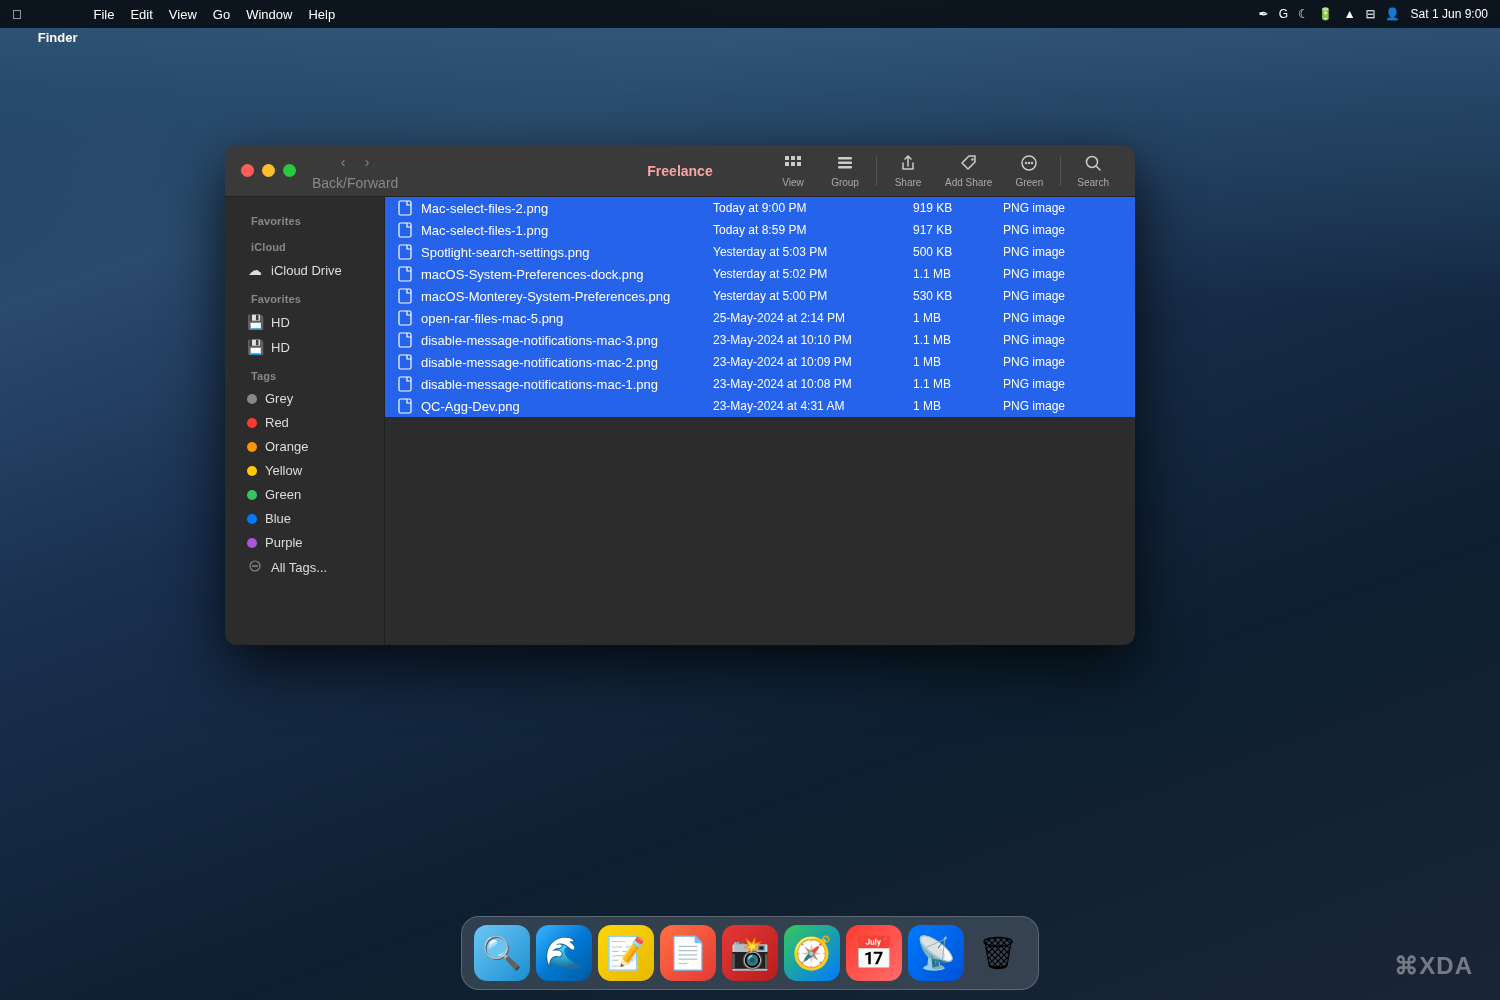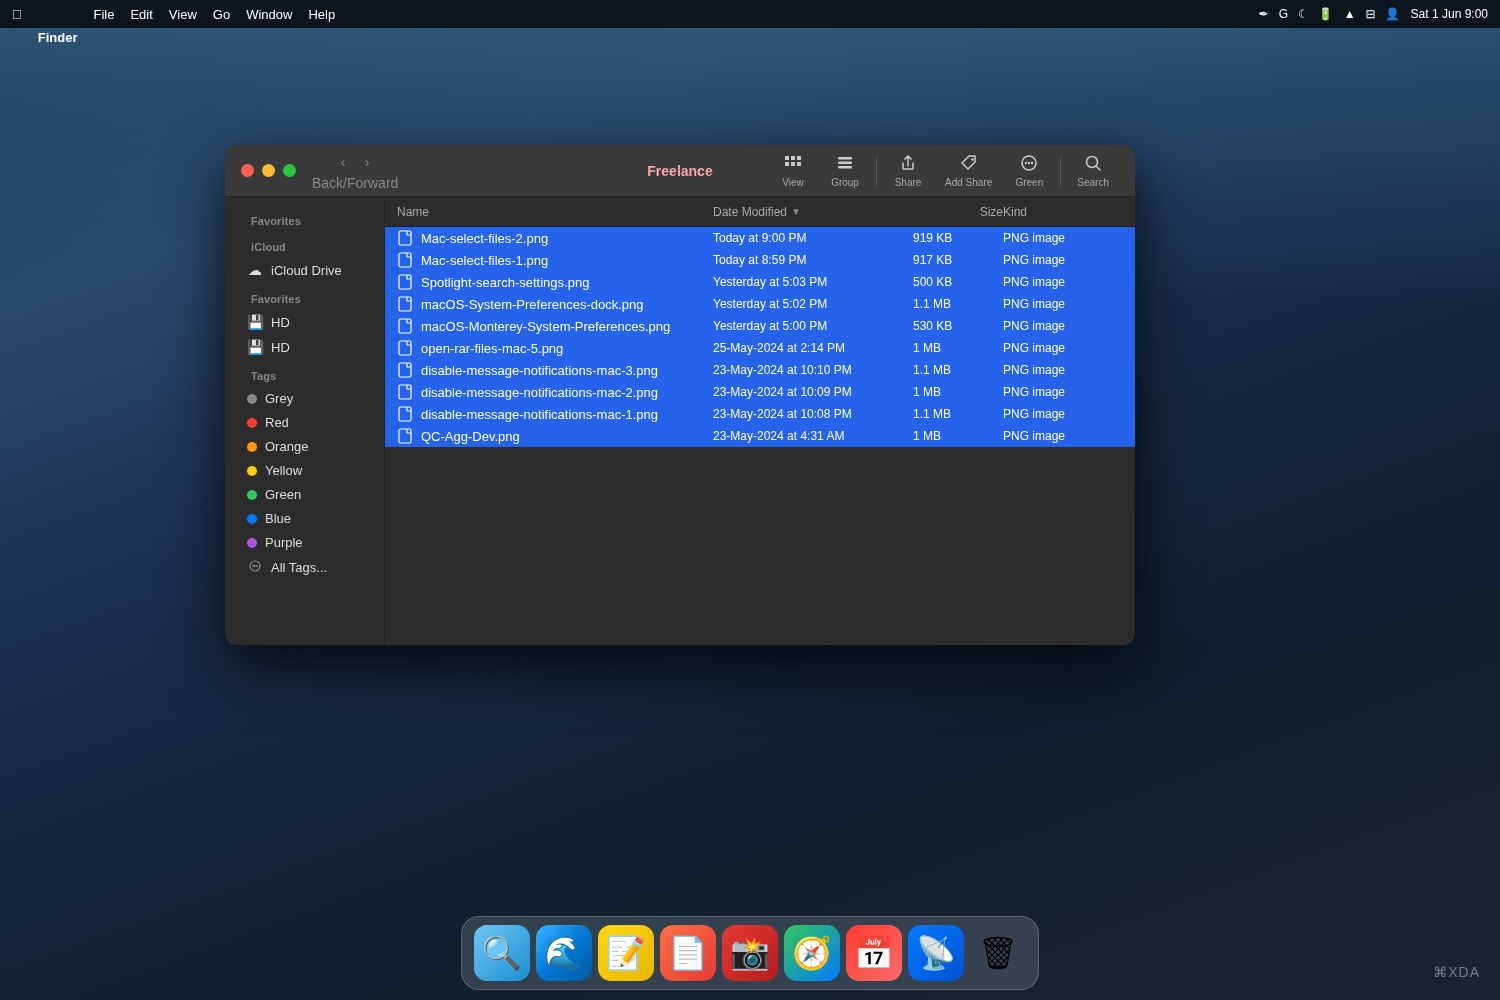--- a/index.html
+++ b/index.html
@@ -324,24 +324,24 @@
       justify-content: center;
       font-size: 32px;
       transition: transform 0.1s;
       position: relative;
     }
 
     
     .xda-watermark {
       position: absolute;
       bottom: 20px;
-      right: 20px;
+      right: 27px;
       color: rgba(255,255,255,0.4);
-      font-size: 14px;
-      font-weight: 400;
+      font-size: 24px;
+      font-weight: 700;
       letter-spacing: 1px;
       z-index: 10;
     }
 
     
     ::-webkit-scrollbar { width: 6px; }
     ::-webkit-scrollbar-track { background: transparent; }
     ::-webkit-scrollbar-thumb { background: #555; border-radius: 3px; }
 
     
@@ -543,35 +543,20 @@
       <circle cx="6" cy="6" r="1" fill="#888"></circle>
       <circle cx="8" cy="6" r="1" fill="#888"></circle>
     </svg></span>
             <span class="si-label">All Tags...</span>
           </div>
         </div>
     </div>
 
     <div class="file-list-area">
 
-      <div class="col-headers">
-        <div class="col-header name">
-          <span>Name</span>
-        </div>
-        <div class="col-header date">
-          <span>Date Modified</span>
-          <span class="sort-arrow">▼</span>
-        </div>
-        <div class="col-header size">
-          <span>Size</span>
-        </div>
-        <div class="col-header kind">
-          <span>Kind</span>
-        </div>
-      </div>
 
       <div class="file-rows" id="file-rows-container">
           <div class="file-row selected">
             <div class="fr-icon">
               <svg width="16" height="16" viewBox="0 0 16 16" fill="none">
     <rect x="1" y="1" width="12" height="14" rx="1.5" stroke="#fff" stroke-width="1.2" fill="none"></rect>
     <path d="M9 1 L9 5 L13 5" stroke="#fff" stroke-width="1.2" fill="none"></path>
   </svg>
             </div>
             <span class="fr-name">Mac-select-files-2.png</span>

